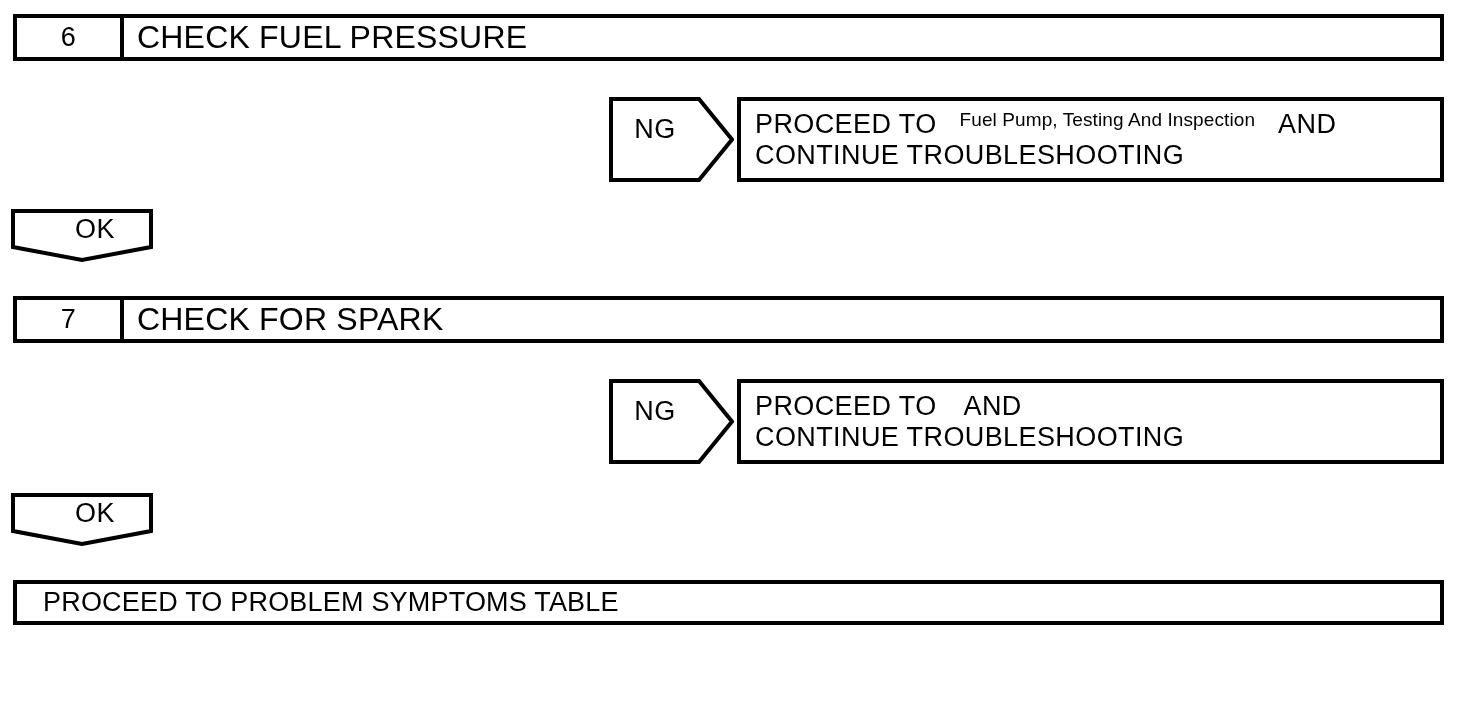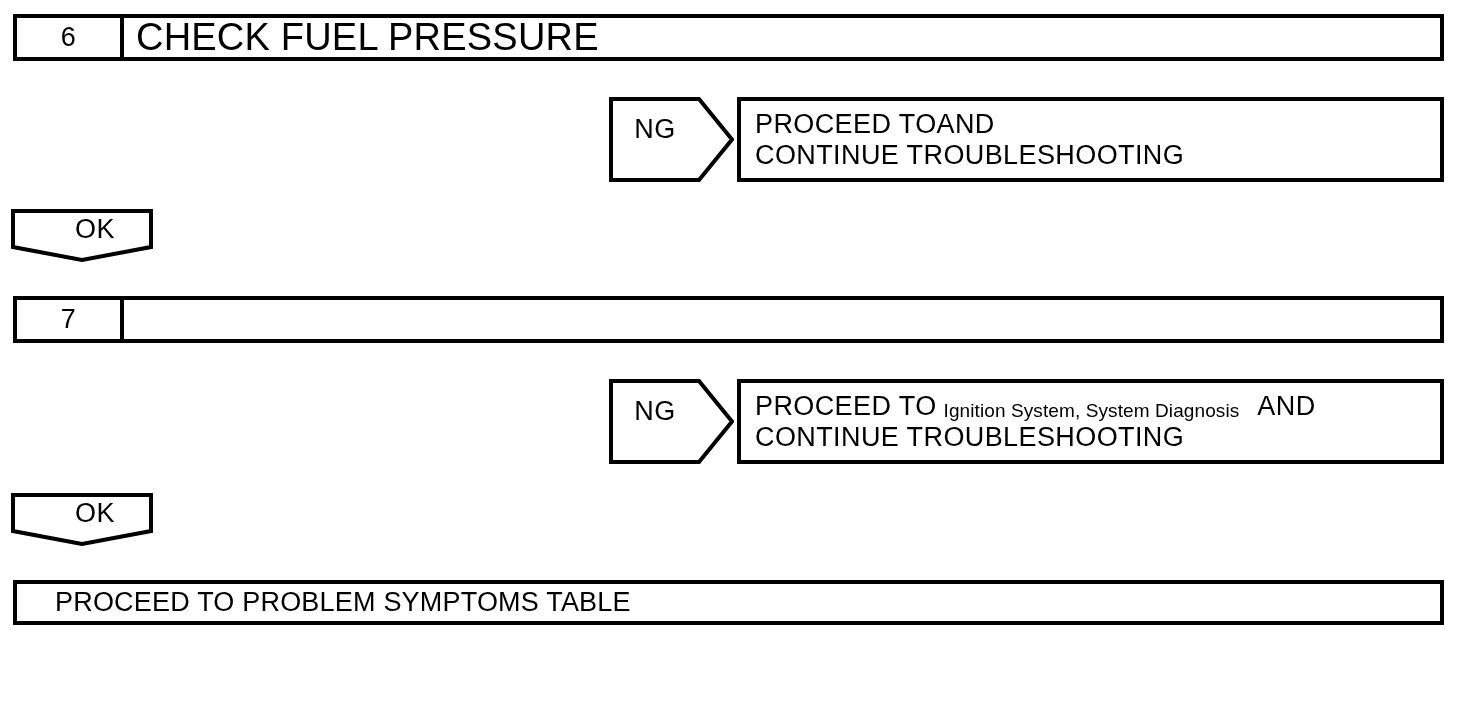--- a/index.html
+++ b/index.html
@@ -41,34 +41,34 @@
     align-items: center;
     justify-content: center;
     font-size: 27px;
     letter-spacing: 0.5px;
   }
   .step-title {
     box-sizing: border-box;
     flex: 1;
     display: flex;
     align-items: center;
-    font-size: 38px;
+    padding-left: 13px;
+    font-size: 32px;
     letter-spacing: 0.2px;
-    margin-left: 12px;
   }
 
   
   .result-bar {
     position: absolute;
     box-sizing: border-box;
     border: 4px solid #000;
     background: #fff;
     display: flex;
     align-items: center;
-    padding-left: 38px;
+    padding-left: 26px;
     font-size: 27px;
     letter-spacing: 0.2px;
   }
 
   
   .ng-arrow {
     position: absolute;
     width: 125px;
     height: 85px;
   }
@@ -97,23 +97,24 @@
     box-sizing: border-box;
     border: 4px solid #000;
     background: #fff;
     padding-left: 14px;
     display: flex;
     flex-direction: column;
     justify-content: center;
   }
   .ng-line {
     display: flex;
-    align-items: flex-end;
+    align-items: flex-start;
     white-space: nowrap;
     line-height: 1.12;
+    gap: 16px;
   }
   .big-txt {
     font-size: 27px;
     letter-spacing: 0.4px;
   }
   .ref-txt {
     font-size: 19px;
     letter-spacing: 0.1px;
     padding: 0 7px;
   }
@@ -157,49 +158,50 @@
   <div class="ng-arrow" style="left:609px; top:97px;">
     <svg width="125" height="85" viewBox="0 0 125 85">
       <polygon points="2,2 90,2 123,42.5 90,83 2,83" fill="#ffffff" stroke="#000000" stroke-width="4" stroke-linejoin="miter"></polygon>
     </svg>
     <div class="ng-label">NG</div>
   </div>
 
   <div class="ng-box" style="left:737px; top:97px; width:707px; height:85px;">
     <div class="ng-line">
       <span class="big-txt">PROCEED  TO</span>
+      <span class="ref-txt">Fuel Pump, Testing And Inspection</span>
       <span class="big-txt">AND</span>
     </div>
     <div class="ng-line">
       <span class="big-txt">CONTINUE  TROUBLESHOOTING</span>
     </div>
   </div>
 
   <div class="ok-tag" style="left:11px; top:209px;">
     <svg width="142" height="53" viewBox="0 0 142 53">
       <polygon points="2,2 140,2 140,38 71,51 2,38" fill="#ffffff" stroke="#000000" stroke-width="4" stroke-linejoin="miter"></polygon>
     </svg>
     <div class="ok-label">OK</div>
   </div>
 
   <div class="step-bar" style="left:13px; top:296px; width:1431px; height:47px;">
     <div class="step-num">7</div>
+    <div class="step-title">CHECK FOR SPARK</div>
   </div>
 
   <div class="ng-arrow" style="left:609px; top:379px;">
     <svg width="125" height="85" viewBox="0 0 125 85">
       <polygon points="2,2 90,2 123,42.5 90,83 2,83" fill="#ffffff" stroke="#000000" stroke-width="4" stroke-linejoin="miter"></polygon>
     </svg>
     <div class="ng-label">NG</div>
   </div>
 
   <div class="ng-box" style="left:737px; top:379px; width:707px; height:85px;">
     <div class="ng-line">
       <span class="big-txt">PROCEED  TO</span>
-      <span class="ref-txt">Ignition System, System Diagnosis</span>
       <span class="big-txt sp-l">AND</span>
     </div>
     <div class="ng-line">
       <span class="big-txt">CONTINUE TROUBLESHOOTING</span>
     </div>
   </div>
 
   <div class="ok-tag" style="left:11px; top:493px;">
     <svg width="142" height="53" viewBox="0 0 142 53">
       <polygon points="2,2 140,2 140,38 71,51 2,38" fill="#ffffff" stroke="#000000" stroke-width="4" stroke-linejoin="miter"></polygon>

